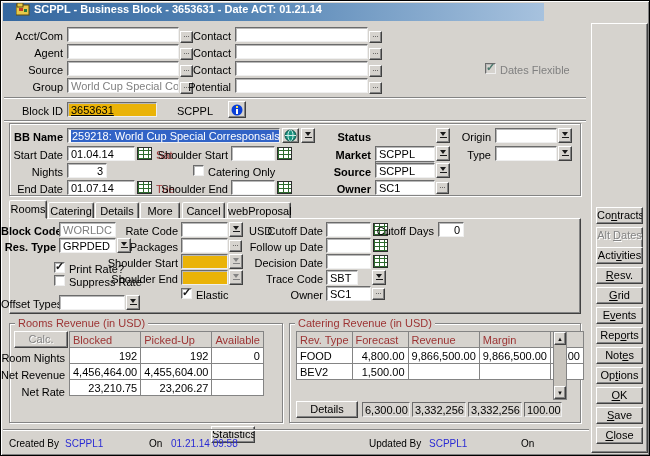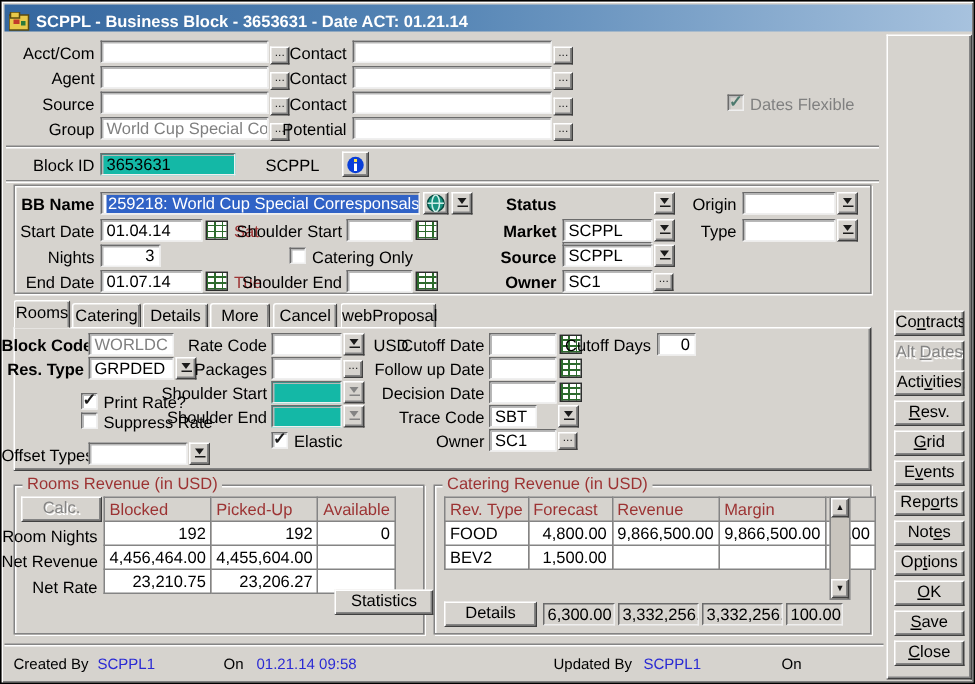--- a/index.html
+++ b/index.html
@@ -1,32 +1,32 @@
 <!DOCTYPE html>
 <html><head>
 <meta charset="utf-8">
 <style>
   html,body{margin:0;padding:0;background:#808080;}
   *{box-sizing:border-box;font-family:"Liberation Sans",sans-serif;}
   .window{position:relative;width:650px;height:456px;background:#d6d3ce;border:1px solid #000;
           box-shadow:inset 1px 1px 0 #fff, inset -1px -1px 0 #808080;overflow:hidden;font-size:11px;color:#000;}
   
-  .titlebar{position:absolute;left:2px;top:2px;width:645px;height:18px;
+  .titlebar{position:absolute;left:2px;top:2px;width:541px;height:18px;
             background:linear-gradient(90deg,#35679f 0%,#5585b5 45%,#a7c2de 100%);
-            display:flex;align-items:flex-end;padding-left:3px;}
+            display:flex;align-items:flex-start;padding-left:13px;}
   .titletext{color:#fff;font-weight:bold;font-size:11px;margin-left:4px;white-space:nowrap;}
   
   .lb{position:absolute;text-align:right;white-space:nowrap;font-size:11px;}
   .bold{font-weight:bold;}
   .gray{color:#808080;}
   .maroon{color:#9c3333;}
   
   .fld{position:absolute;background:#fff;border:1px solid;border-color:#6b6b6b #efefef #efefef #6b6b6b;
        box-shadow:inset 1px 1px 0 #b8b8b8;height:15px;padding:1px 3px 0;white-space:nowrap;overflow:hidden;font-size:11px;}
-  .fld.dis{background:#14b8a6;}
+  .fld.dis{background:#eab308;text-decoration:underline;}
   .fld.rt{text-align:right;}
   .sel{background:#3163c6;color:#fff;padding:0 1px;}
   
   .btn{position:absolute;background:#d6d3ce;border:1px solid;border-color:#ffffff #404040 #404040 #ffffff;
        box-shadow:inset -1px -1px 0 #848484;text-align:center;font-size:11px;padding-top:1px;cursor:default;white-space:nowrap;overflow:hidden;}
   .btn.dis{color:#848484;text-shadow:1px 1px 0 #fff;}
   .u{text-decoration:underline;}
   
   .dotb{position:absolute;width:13px;height:12px;background:#d6d3ce;border:1px solid;border-color:#fff #404040 #404040 #fff;
         box-shadow:inset -1px -1px 0 #848484;font-size:8px;line-height:5px;text-align:center;color:#222;}
@@ -307,21 +307,21 @@
     <tr>
       <td>23,210.75</td>
       <td>23,206.27</td>
       <td></td>
     </tr>
   </tbody>
     </table>
   <span class="lb" style="left:0;top:351px;width:64px;">Room Nights</span>
   <span class="lb" style="left:0;top:368px;width:64px;">Net Revenue</span>
   <span class="lb" style="left:0;top:385px;width:64px;">Net Rate</span>
-  <span class="btn" style="left:210px;top:392px;width:66px;height:17px;margin-left:12px;">Statistics</span>
+  <span class="btn" style="left:210px;top:425px;width:44px;height:17px;">Statistics</span>
 
   <div class="gbox" style="left:288px;top:322px;width:292px;height:100px;"></div>
   <span class="gtitle" style="left:294px;top:316px;">Catering Revenue (in  USD)</span>
   <table class="rvt" style="left:295px;top:330px;">
     <colgroup>
         <col style="width:54px">
         <col style="width:56px">
         <col style="width:56px">
         <col style="width:54px">
         <col style="width:33px">

